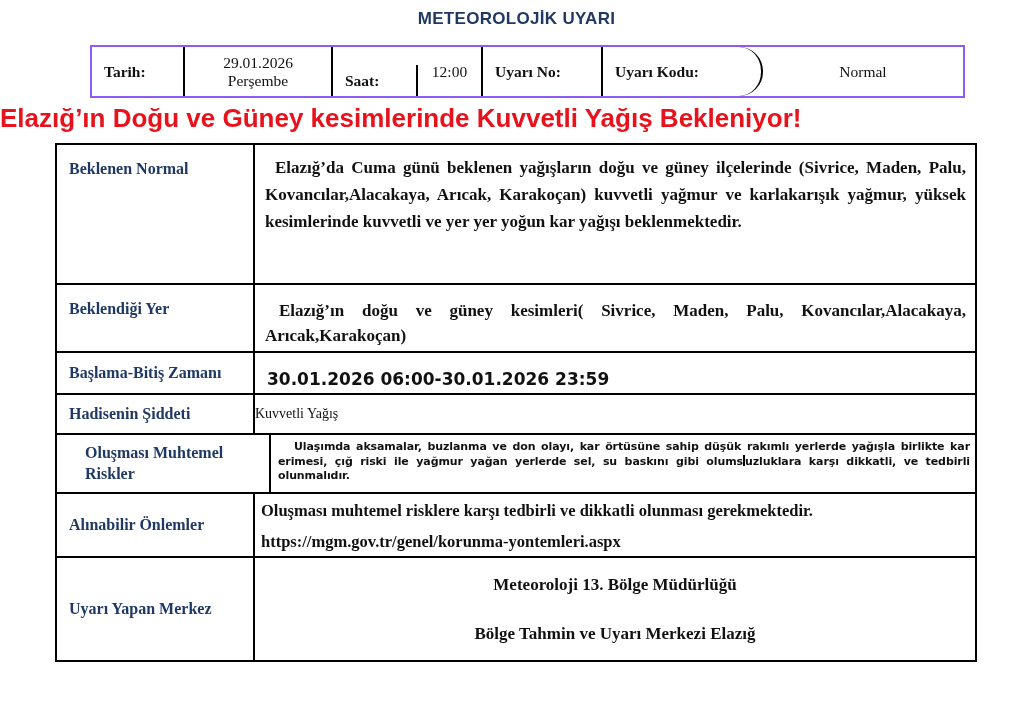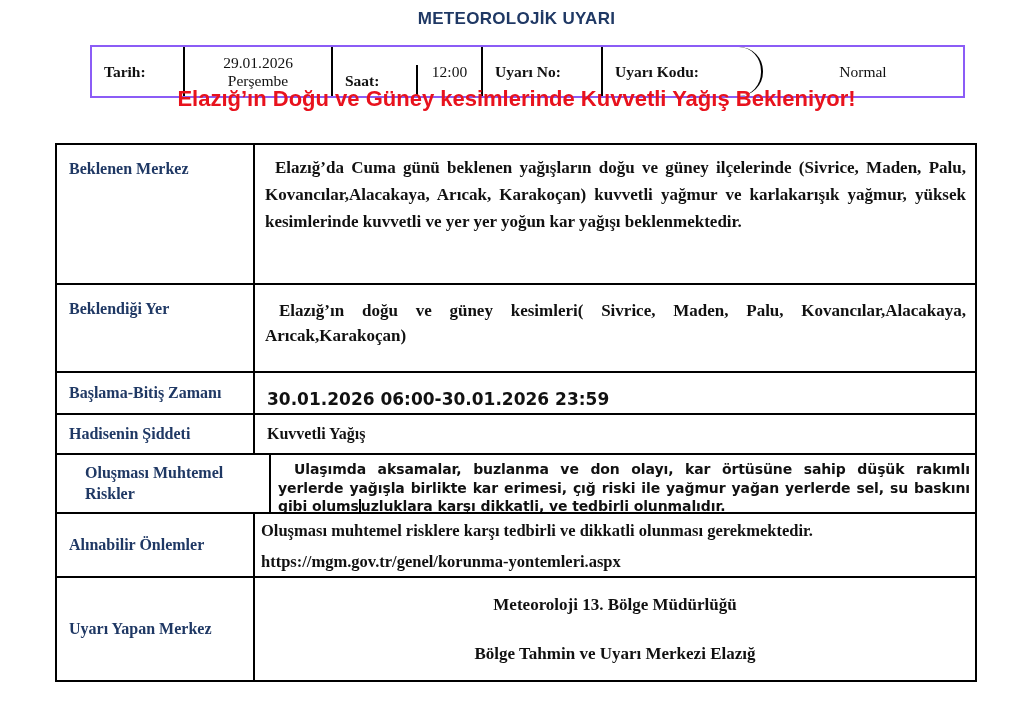--- a/index.html
+++ b/index.html
@@ -25,58 +25,58 @@
     display:flex; align-items:center; justify-content:center;
     font-size:15.5px; line-height:1.15; text-align:center;
     white-space:pre-line; overflow:hidden;
   }
   .h-cell:last-child { border-right:none; }
   .h-label { font-weight:bold; justify-content:flex-start; text-align:left; padding-left:12px; }
   .w1{flex:0 0 93px;} .w2{flex:0 0 148px;} .w3{flex:0 0 85px;margin-top:18px;} .w4{flex:0 0 65px;}
   .w5{flex:0 0 120px;} .w6{flex:0 0 95px;} .w7{flex:0 0 160px;border-radius:24px;} .w8{flex:1;}
   
   .headline {
-    position:absolute; top:86px; left:0; right:0;
-    text-align:center;
+    position:absolute; top:103px; left:0; right:0;
+    text-align:left;
     font-family:"Liberation Sans", sans-serif;
-    font-weight:bold; font-size:22px; color:#e8121d;
+    font-weight:bold; font-size:26px; color:#e8121d;
   }
   
   .main-table {
     position:absolute; left:55px; top:143px; width:922px;
     border:2px solid #000; box-sizing:border-box; background:#fff;
   }
   .row { display:flex; border-top:2px solid #000; box-sizing:border-box; }
   .row:first-child { border-top:none; }
   .cell-label {
     flex:0 0 198px; width:198px; box-sizing:border-box;
     border-right:2px solid #000;
     color:#1f3864; font-weight:bold; font-size:16px; line-height:1.3;
     display:flex; flex-direction:column; justify-content:center;
     padding:0 8px 0 12px; overflow:hidden;
   }
   .cell-label.top { justify-content:flex-start; padding-top:14px; }
   .cell-content { flex:1; box-sizing:border-box; overflow:hidden; }
-  .r1 { height:138px; } .r2 { height:88px; } .r3 { height:42px; }
+  .r1 { height:138px; } .r2 { height:68px; } .r3 { height:42px; }
   .r4 { height:40px; } .r5 { height:59px;padding-left:16px; } .r6 { height:64px; } .r7 { height:104px; }
   .serif-body {
     font-weight:bold; font-size:17px; line-height:1.6;
     text-align:justify; padding:9px 9px 0 10px; text-indent:10px;
   }
   .r2 .serif-body { padding-top:14px; text-indent:14px; line-height:1.45; }
   .sans-strong {
     font-family:"DejaVu Sans", sans-serif; font-weight:bold; font-size:17px;
     display:flex; align-items:center; padding-left:12px;margin-top:12px;
   }
   .serif-strong {
-    font-weight:bold; font-size:16px;
-    display:flex; align-items:center; padding-left:12px;
+    font-weight:normal; font-size:14px;
+    display:flex; align-items:center; 
   }
   .risks-text {
-    font-family:"DejaVu Sans", sans-serif; font-weight:bold; font-size:14px;
+    font-family:"DejaVu Sans", sans-serif; font-weight:bold; font-size:11px;
     line-height:1.33; text-align:justify;
     padding:5px 5px 0 7px; text-indent:16px; letter-spacing:-0.1px;
   }
   .text-cursor {
     display:inline-block; width:2px; height:1.05em; background:#000;
     vertical-align:-0.15em;
   }
   .measures .line1 { font-weight:bold; font-size:16.5px; padding:7px 6px 0 6px; }
   .measures .line2 { font-weight:bold; font-size:16.5px; padding:11px 6px 0 6px; }
   .center-block {
@@ -98,21 +98,21 @@
   <div class="h-cell h-label w5">Uyarı No:</div>
   <div class="h-cell h-label w7">Uyarı Kodu:</div>
   <div class="h-cell w8">Normal</div>
 </div>
 
 <div class="headline">Elazığ’ın Doğu ve Güney kesimlerinde Kuvvetli Yağış Bekleniyor!</div>
 
 <div class="main-table">
 
   <div class="row r1">
-    <div class="cell-label top">Beklenen Merkez</div>
+    <div class="cell-label top">Beklenen Normal</div>
     <div class="cell-content">
       <div class="serif-body">Elazığ’da Cuma günü beklenen yağışların doğu ve güney ilçelerinde (Sivrice, Maden, Palu, Kovancılar,Alacakaya, Arıcak, Karakoçan) kuvvetli yağmur ve karlakarışık yağmur, yüksek kesimlerinde kuvvetli ve yer yer yoğun kar yağışı beklenmektedir.</div>
     </div>
   </div>
 
   <div class="row r2">
     <div class="cell-label top">Beklendiği Yer</div>
     <div class="cell-content">
       <div class="serif-body">Elazığ’ın doğu ve güney kesimleri( Sivrice, Maden, Palu, Kovancılar,Alacakaya, Arıcak,Karakoçan)</div>
     </div>

